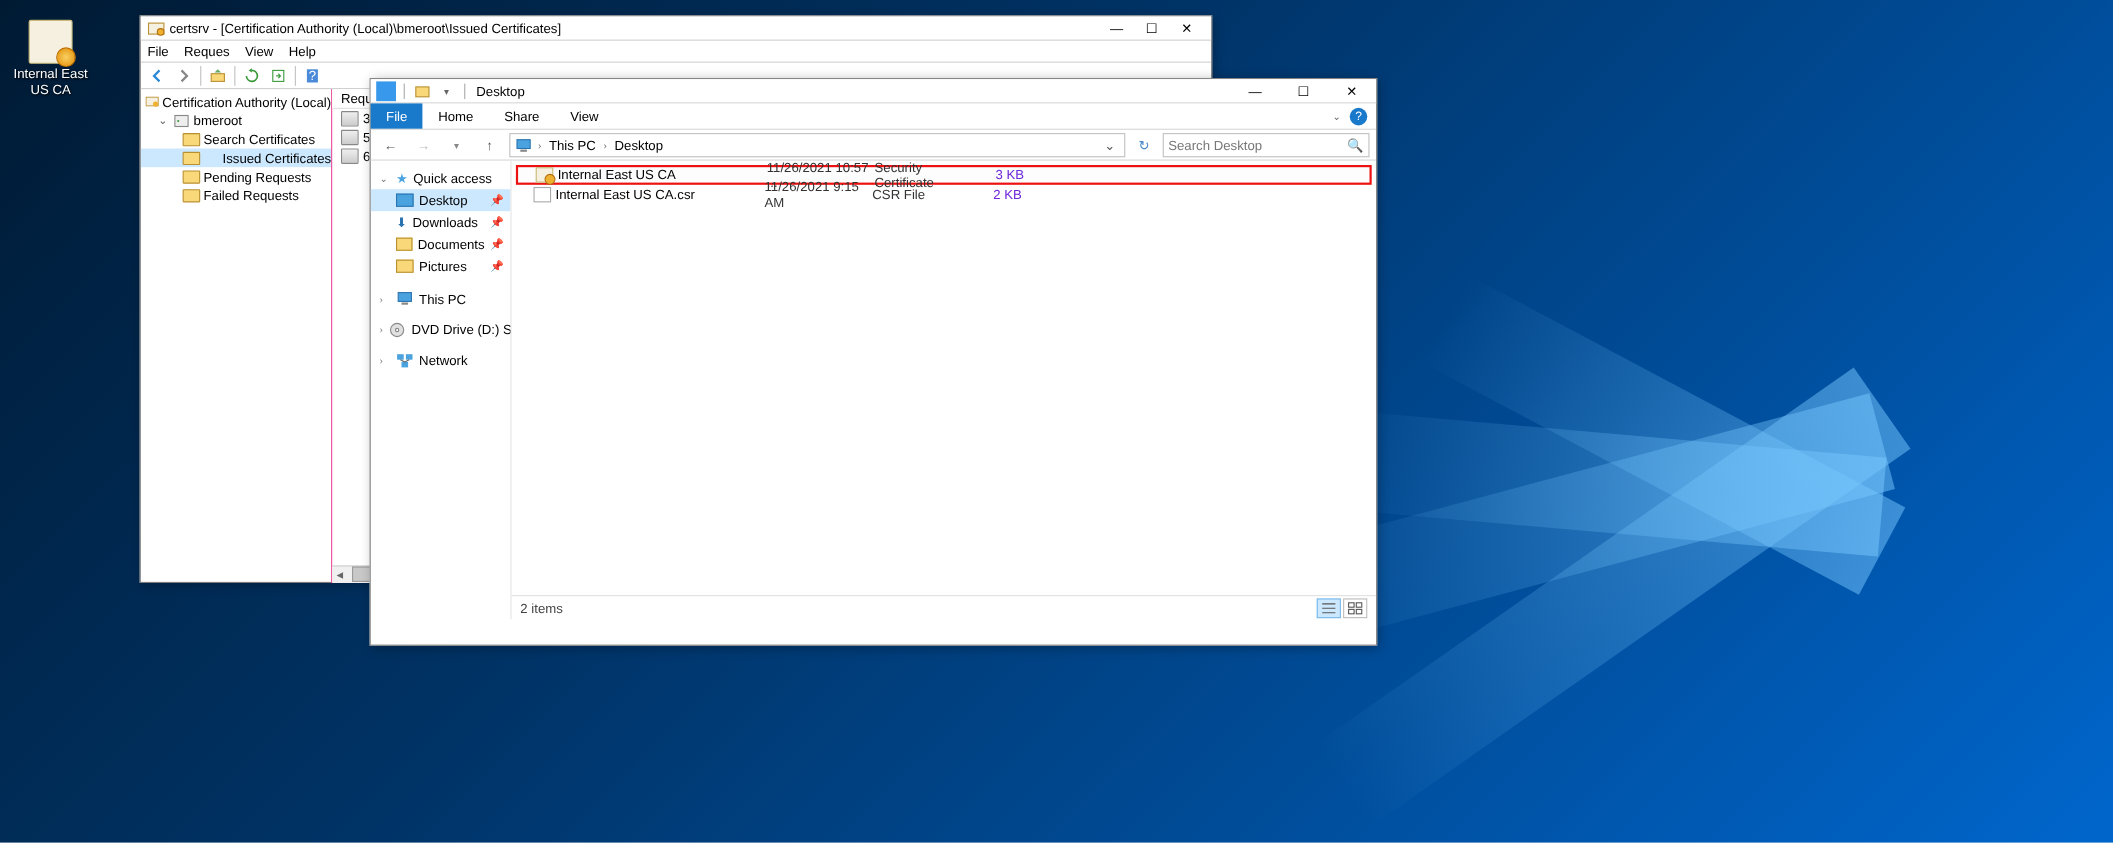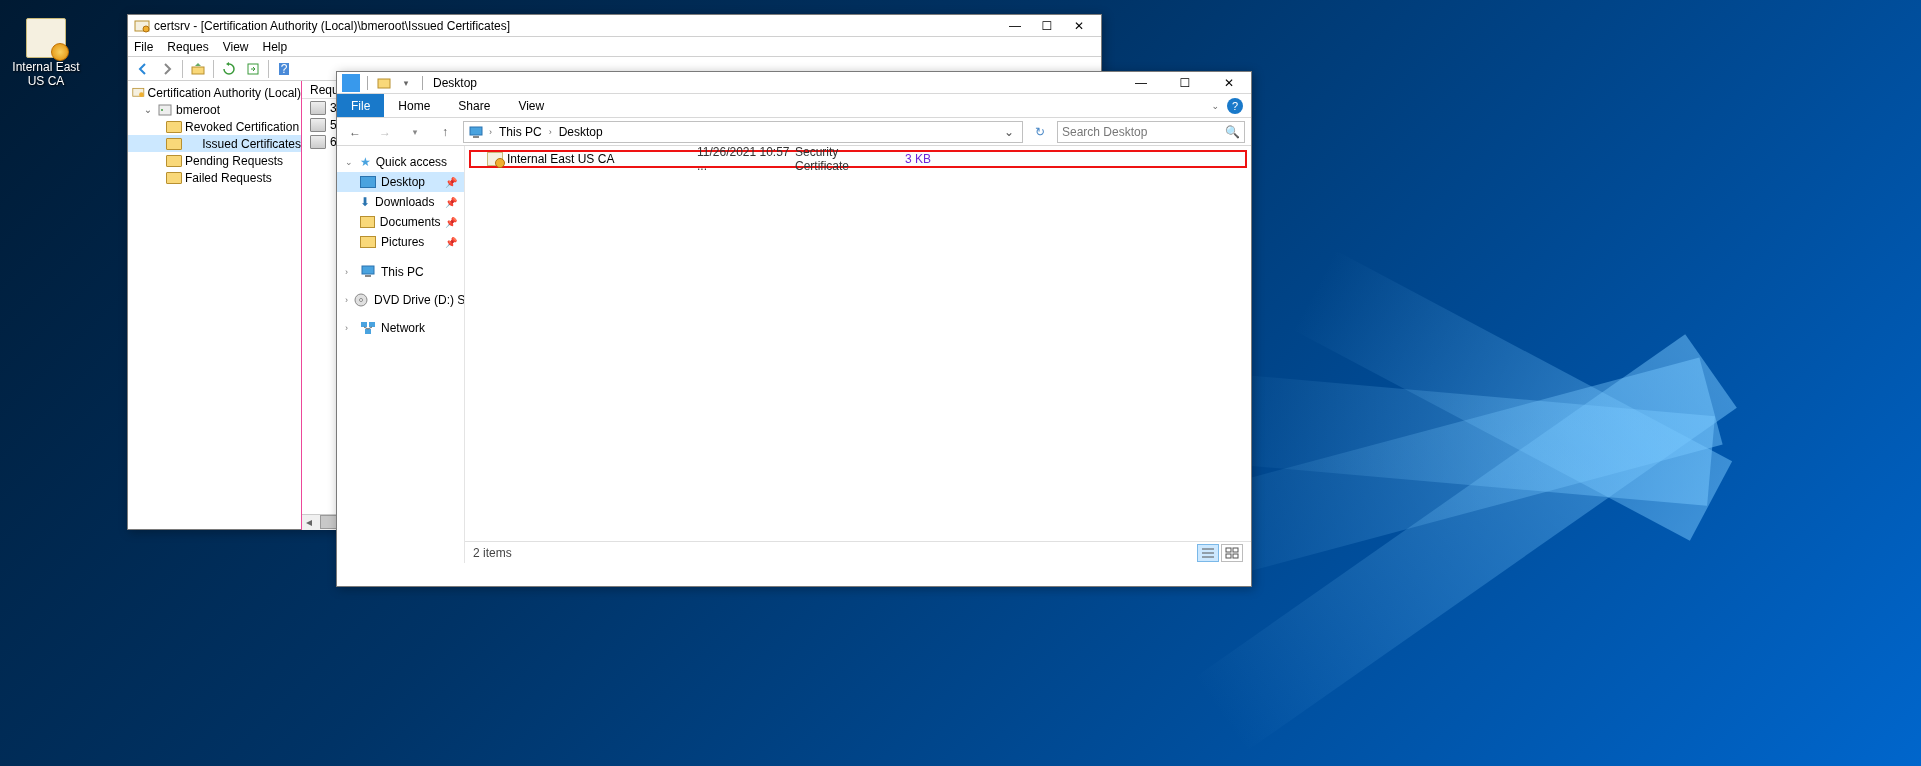--- a/index.html
+++ b/index.html
@@ -190,21 +190,21 @@
         <span class="root-ic">
             <svg viewBox="0 0 16 16">
               <rect x="2" y="3" width="12" height="10" fill="#eee" stroke="#888"></rect>
               <circle cx="5" cy="8" r="1" fill="#3a9a3a"></circle>
             </svg>
           </span>
         <span>bmeroot</span>
       </div>
       <div class="tree-li d2">
         <span class="fld"></span>
-        <span>Revoked Certification</span>
+        <span>Search Certificates</span>
       </div>
       <div class="tree-li d2 sel">
         <span class="fld"></span>
         <span>Issued Certificates</span>
       </div>
       <div class="tree-li d2">
         <span class="fld"></span>
         <span>Pending Requests</span>
       </div>
       <div class="tree-li d2">
@@ -363,20 +363,27 @@
     </div>
     <div class="flist">
       <div style="height:4px"></div>
       <div class="frow hl">
         <span class="fic cert-ic"></span>
         <span class="cn">Internal East US CA</span>
         <span class="cd">11/26/2021 10:57 ...</span>
         <span class="ct">Security Certificate</span>
         <span class="cs">3 KB</span>
       </div>
+      <div class="frow">
+        <span class="fic file-ic"></span>
+        <span class="cn">Internal East US CA.csr</span>
+        <span class="cd">11/26/2021 9:15 AM</span>
+        <span class="ct">CSR File</span>
+        <span class="cs">2 KB</span>
+      </div>
       <div class="statusbar">
         <span>2 items</span>
         <div class="views">
           <div class="vbtn active">
               <svg width="14" height="12">
                 <path d="M1 2 H13 M1 6 H13 M1 10 H13" stroke="#555"></path>
               </svg>
             </div>
           <div class="vbtn">
               <svg width="14" height="12">

